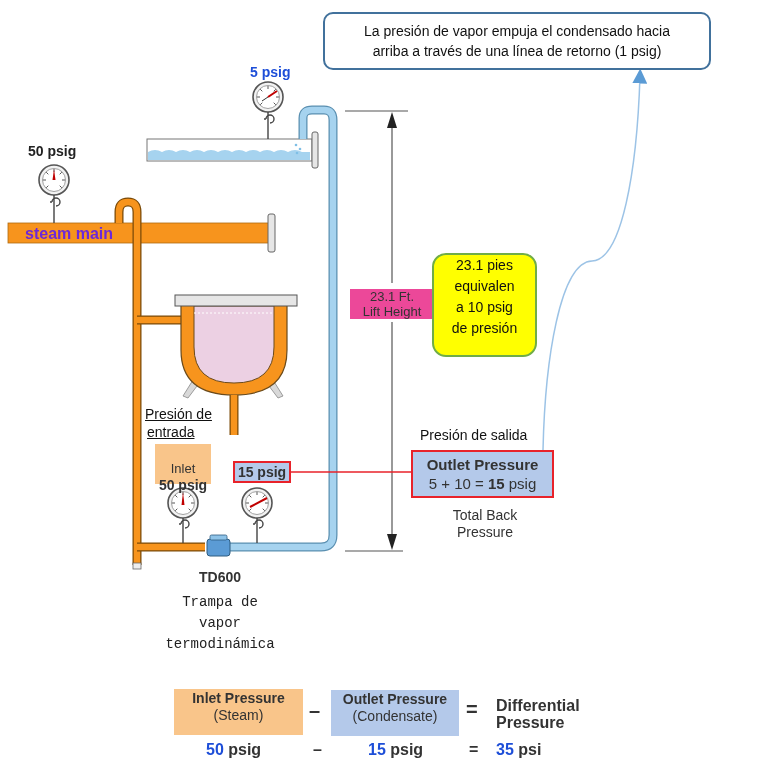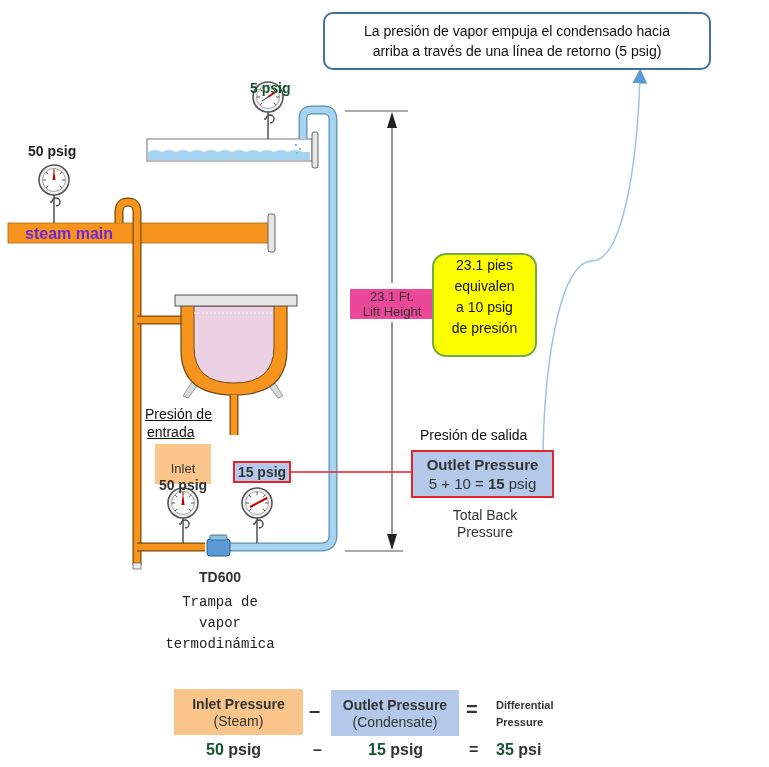--- a/index.html
+++ b/index.html
@@ -13,42 +13,42 @@
     box-sizing:border-box; display:flex; align-items:center; justify-content:center;
     text-align:center; font-family:"Liberation Sans", sans-serif; font-size:14px; line-height:20px; color:#111;
   }
   .yellow-note {
     position:absolute; left:432px; top:253px; width:105px; height:104px;
     background:#ffff00; border:2px solid #70ad47; border-radius:14px; box-sizing:border-box;
     display:flex; align-items:flex-start; justify-content:center; text-align:center;
     font-family:"Liberation Sans", sans-serif; font-size:14px; line-height:21px; color:#111;
   }
   .lbl-bold { font-family:"Liberation Sans", sans-serif; font-weight:bold; font-size:14px; color:#222; }
-  .red { color:#14532d;margin-top:16px; }
+  .red { color:#1d4ed8; }
   .plain { font-family:"Liberation Sans", sans-serif; font-size:14px; color:#111; }
   .diag-txt { font-family:"Liberation Sans", sans-serif; color:#333; text-align:center; }
   .inlet-badge {
     position:absolute; left:155px; top:444px; width:56px; height:40px;
     background:#f9c58a; text-align:center; font-family:"Liberation Sans", sans-serif;
     font-size:13px; line-height:16px; color:#333; padding-top:17px; box-sizing:border-box;
   }
   .outlet-badge-small {
     position:absolute; left:233px; top:461px; width:58px; height:22px;
     background:#b4c9ea; border:2px solid #e8222a; box-sizing:border-box;
     text-align:center; font-family:"Liberation Sans", sans-serif; font-weight:bold;
     font-size:14px; line-height:18px; color:#333;
   }
   .outlet-box {
     position:absolute; left:411px; top:450px; width:143px; height:48px;
     background:#b4c9ea; border:2px solid #e8222a; box-sizing:border-box;
     text-align:center; font-family:"Liberation Sans", sans-serif; color:#333;
     font-size:15px; line-height:19px; padding-top:3px;
   }
   .eq-box { position:absolute; text-align:center; font-family:"Liberation Sans", sans-serif;
-            color:#333; font-size:14px; line-height:17px; box-sizing:border-box; padding-top:7px; }
+            color:#333; font-size:14px; line-height:17px; box-sizing:border-box; padding-top:1px; }
   .eq-inlet { left:174px; top:689px; width:129px; height:46px; background:#f9c58a; }
   .eq-outlet { left:331px; top:690px; width:128px; height:46px; background:#b4c9ea; }
   .eq-op { position:absolute; font-family:"Liberation Sans", sans-serif; font-weight:bold; font-size:20px; color:#333; }
   .eq-val { position:absolute; font-family:"Liberation Sans", sans-serif; font-weight:bold; font-size:16px; color:#333; }
 </style>
 </head>
 <body>
 
 <div id="stage">
 
@@ -149,21 +149,21 @@
   </g>
 
   <line x1="291" y1="472" x2="411" y2="472" stroke="#e8222a" stroke-width="1.5"></line>
 
   <path d="M543,450 C545,360 560,262 592,261 C622,260 637,170 640,76" fill="none" stroke="#9cc3e6" stroke-width="1.5" marker-end="url(#arrBlue)"></path>
 </svg>
 
 <div class="callout">
   <div>
     <div>La presión de vapor empuja el condensado hacia</div>
-    <div>arriba a través de una línea de retorno (5 psig)</div>
+    <div>arriba a través de una línea de retorno (1 psig)</div>
   </div>
 </div>
 
 <div class="abs lbl-bold red" style="left:250px;top:64px;">5 psig</div>
 <div class="abs lbl-bold" style="left:28px;top:143px;">50 psig</div>
 
 <div class="abs" style="left:25px;top:225px;font-family:'Liberation Sans',sans-serif;font-weight:bold;font-size:16px;color:#6d28d9;line-height:18px;">steam main</div>
 
 <div class="abs diag-txt" style="left:350px;top:289px;width:84px;font-size:13px;line-height:15px;background:#ec4899;">
   <div>23.1 Ft.</div>
@@ -212,21 +212,21 @@
 <div class="eq-box eq-inlet">
   <div style="font-weight:bold;">Inlet Pressure</div>
   <div>(Steam)</div>
 </div>
 <div class="eq-op" style="left:309px;top:699px;">–</div>
 <div class="eq-box eq-outlet">
   <div style="font-weight:bold;">Outlet Pressure</div>
   <div>(Condensate)</div>
 </div>
 <div class="eq-op" style="left:466px;top:698px;">=</div>
-<div class="abs" style="left:496px;top:697px;font-family:'Liberation Sans',sans-serif;font-weight:bold;font-size:11px;line-height:17px;color:#333;">
+<div class="abs" style="left:496px;top:697px;font-family:'Liberation Sans',sans-serif;font-weight:bold;font-size:16px;line-height:17px;color:#333;">
   <div>Differential</div>
   <div>Pressure</div>
 </div>
 
 <div class="eq-val" style="left:206px;top:741px;"><span class="red">50</span><span> psig</span></div>
 <div class="eq-val" style="left:313px;top:741px;">–</div>
 <div class="eq-val" style="left:368px;top:741px;"><span class="red">15</span><span> psig</span></div>
 <div class="eq-val" style="left:469px;top:741px;">=</div>
 <div class="eq-val" style="left:496px;top:741px;"><span class="red">35</span><span> psi</span></div>
 

